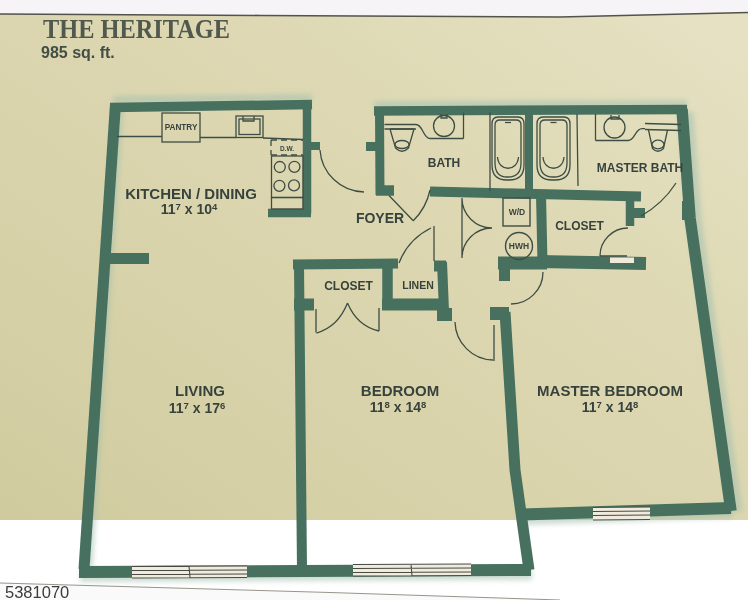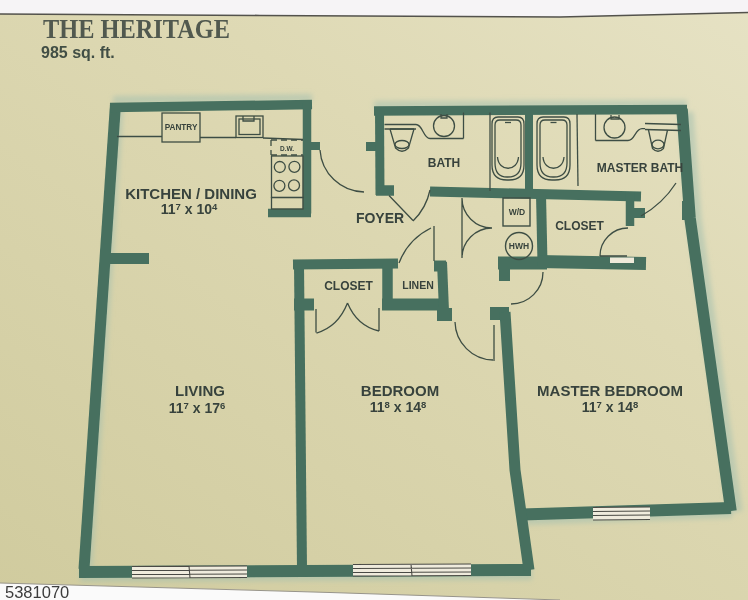--- a/index.html
+++ b/index.html
@@ -1,17 +1,17 @@
 <!DOCTYPE html>
 <html><head>
 <meta charset="utf-8">
 <style>
   html,body{margin:0;padding:0;}
   body{width:748px;height:600px;overflow:hidden;font-family:"Liberation Sans",sans-serif;}
-  #paper{position:relative;width:748px;height:600px;background:linear-gradient(215deg,#e6e2c4 0%,#ded9b4 35%,#d7d2a9 68%,#d0cb9e 100%);}
+  #paper{position:relative;width:748px;height:520px;background:linear-gradient(215deg,#e6e2c4 0%,#ded9b4 35%,#d7d2a9 68%,#d0cb9e 100%);}
   svg{position:absolute;left:0;top:0;}
 </style>
 </head>
 <body>
 <div id="paper">
 <svg width="748" height="600" viewBox="0 0 748 600">
   <defs>
     <filter id="soft" x="-5%" y="-5%" width="110%" height="110%">
           <feGaussianBlur stdDeviation="0.6"></feGaussianBlur>
         </filter>

